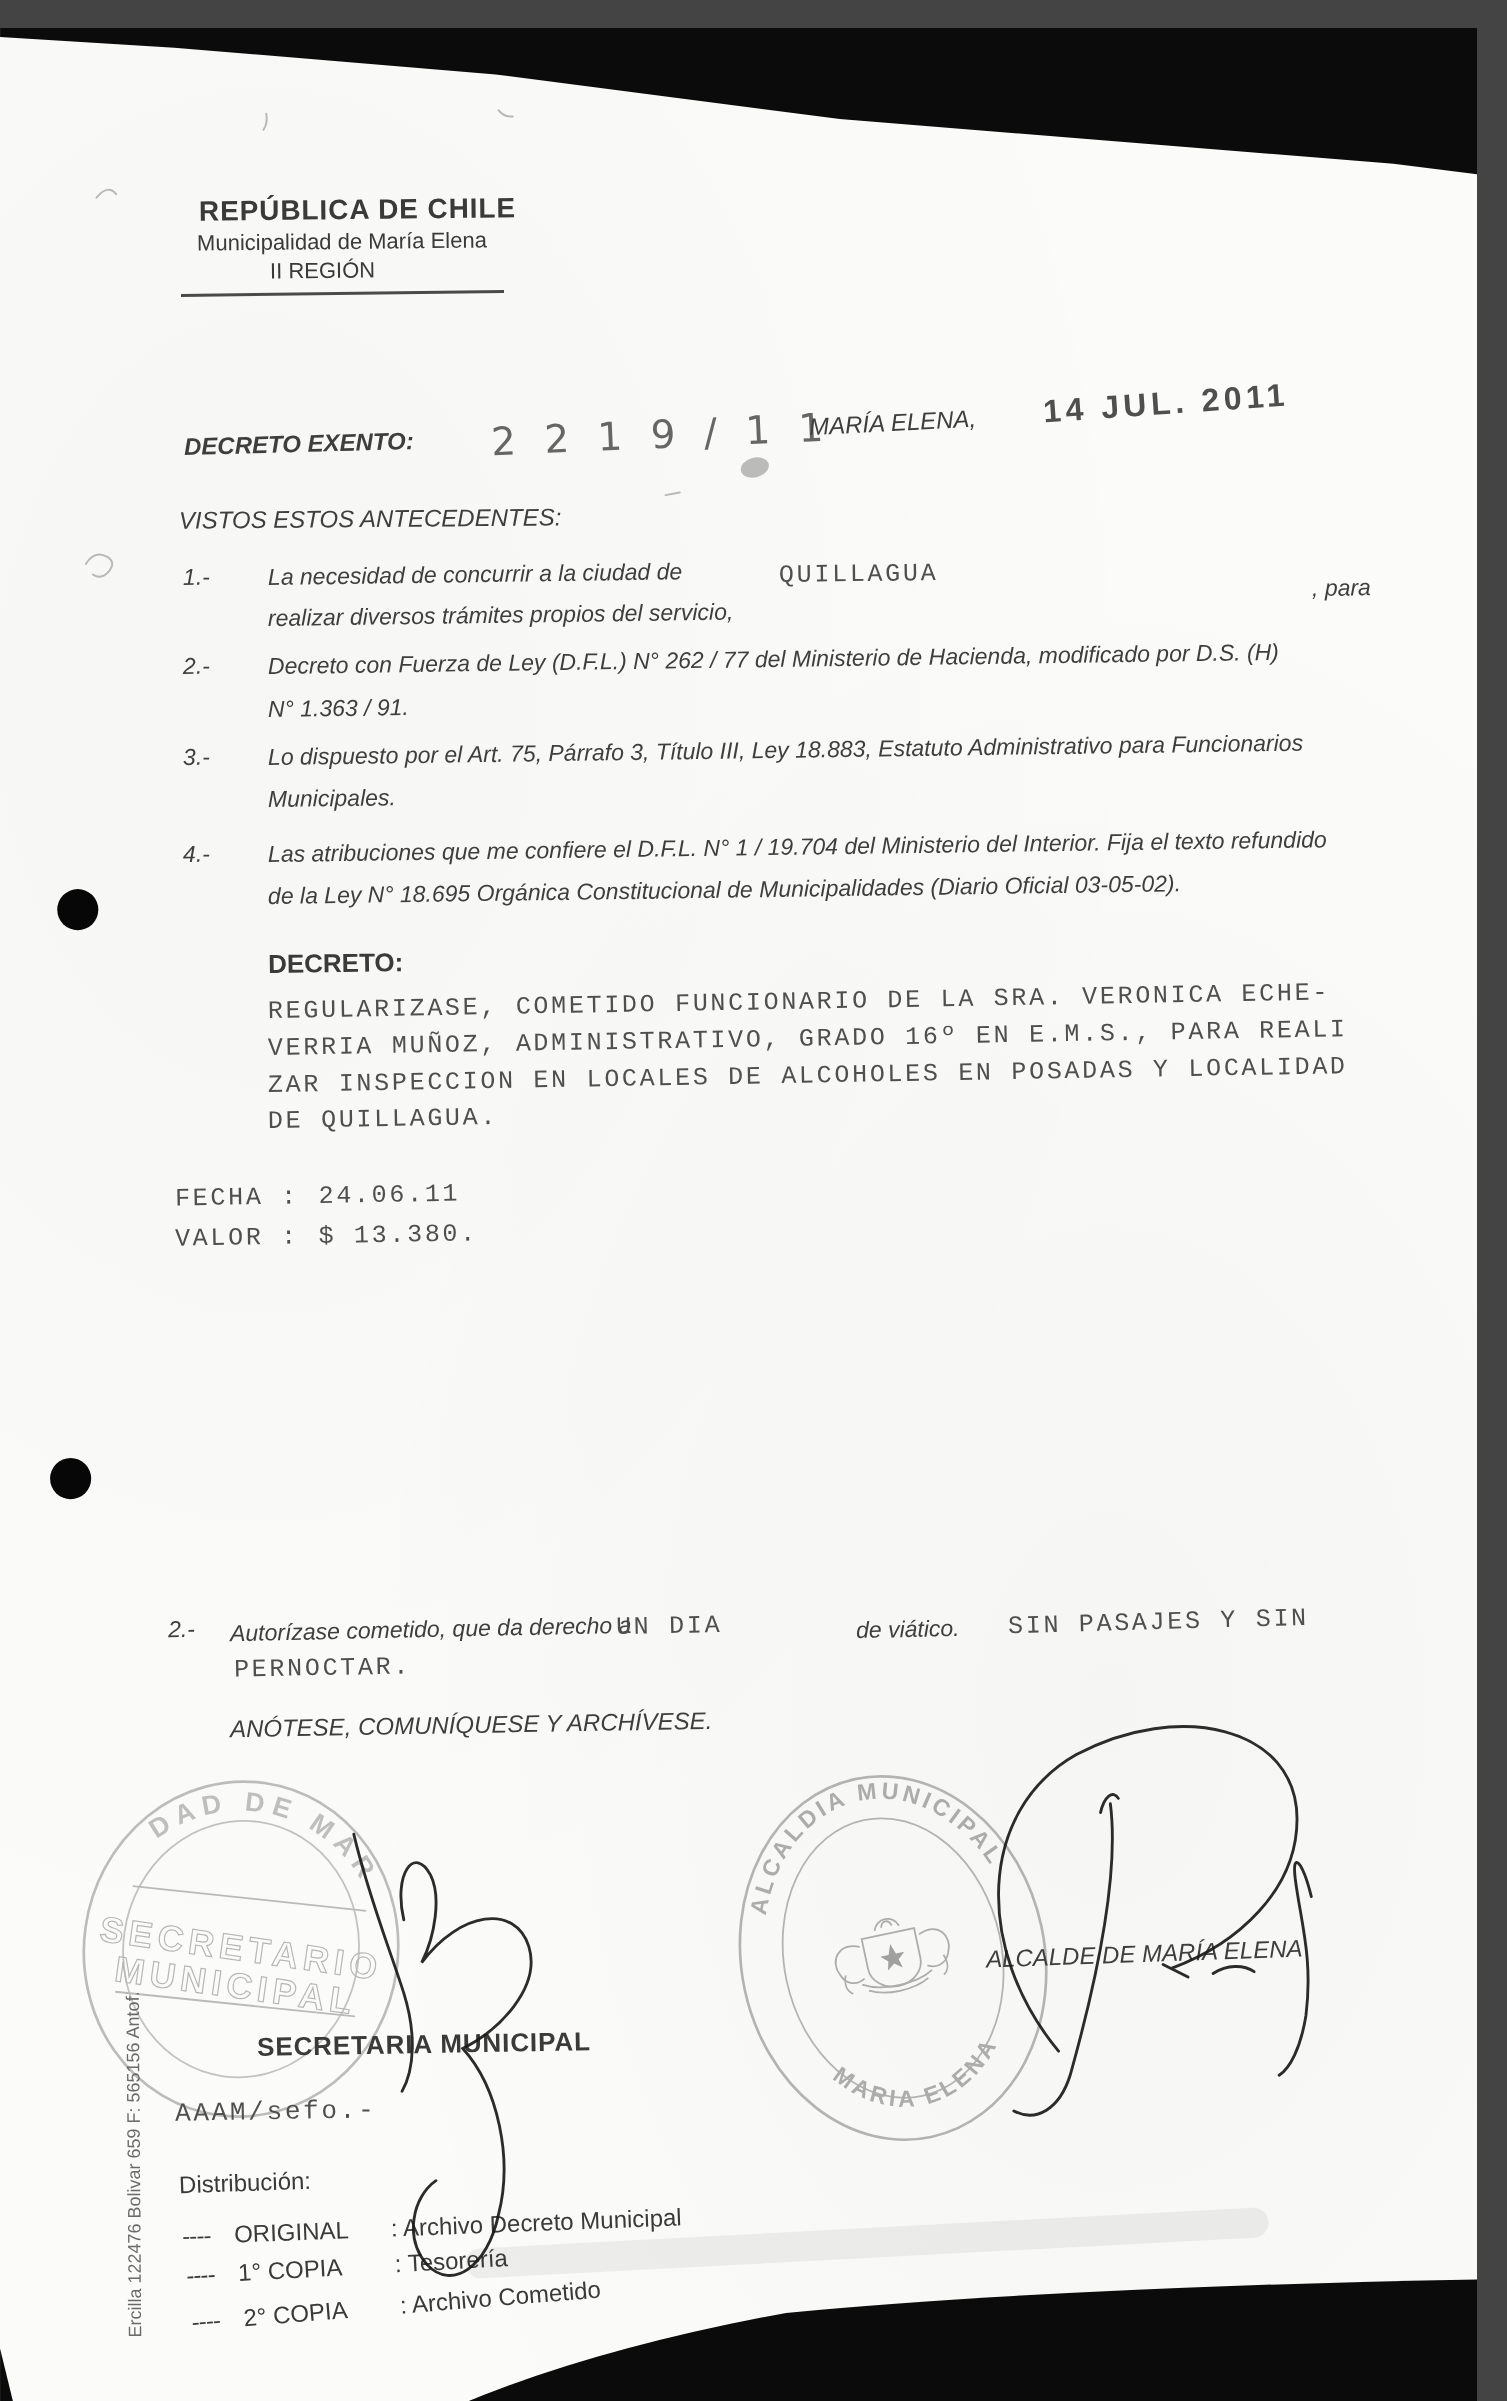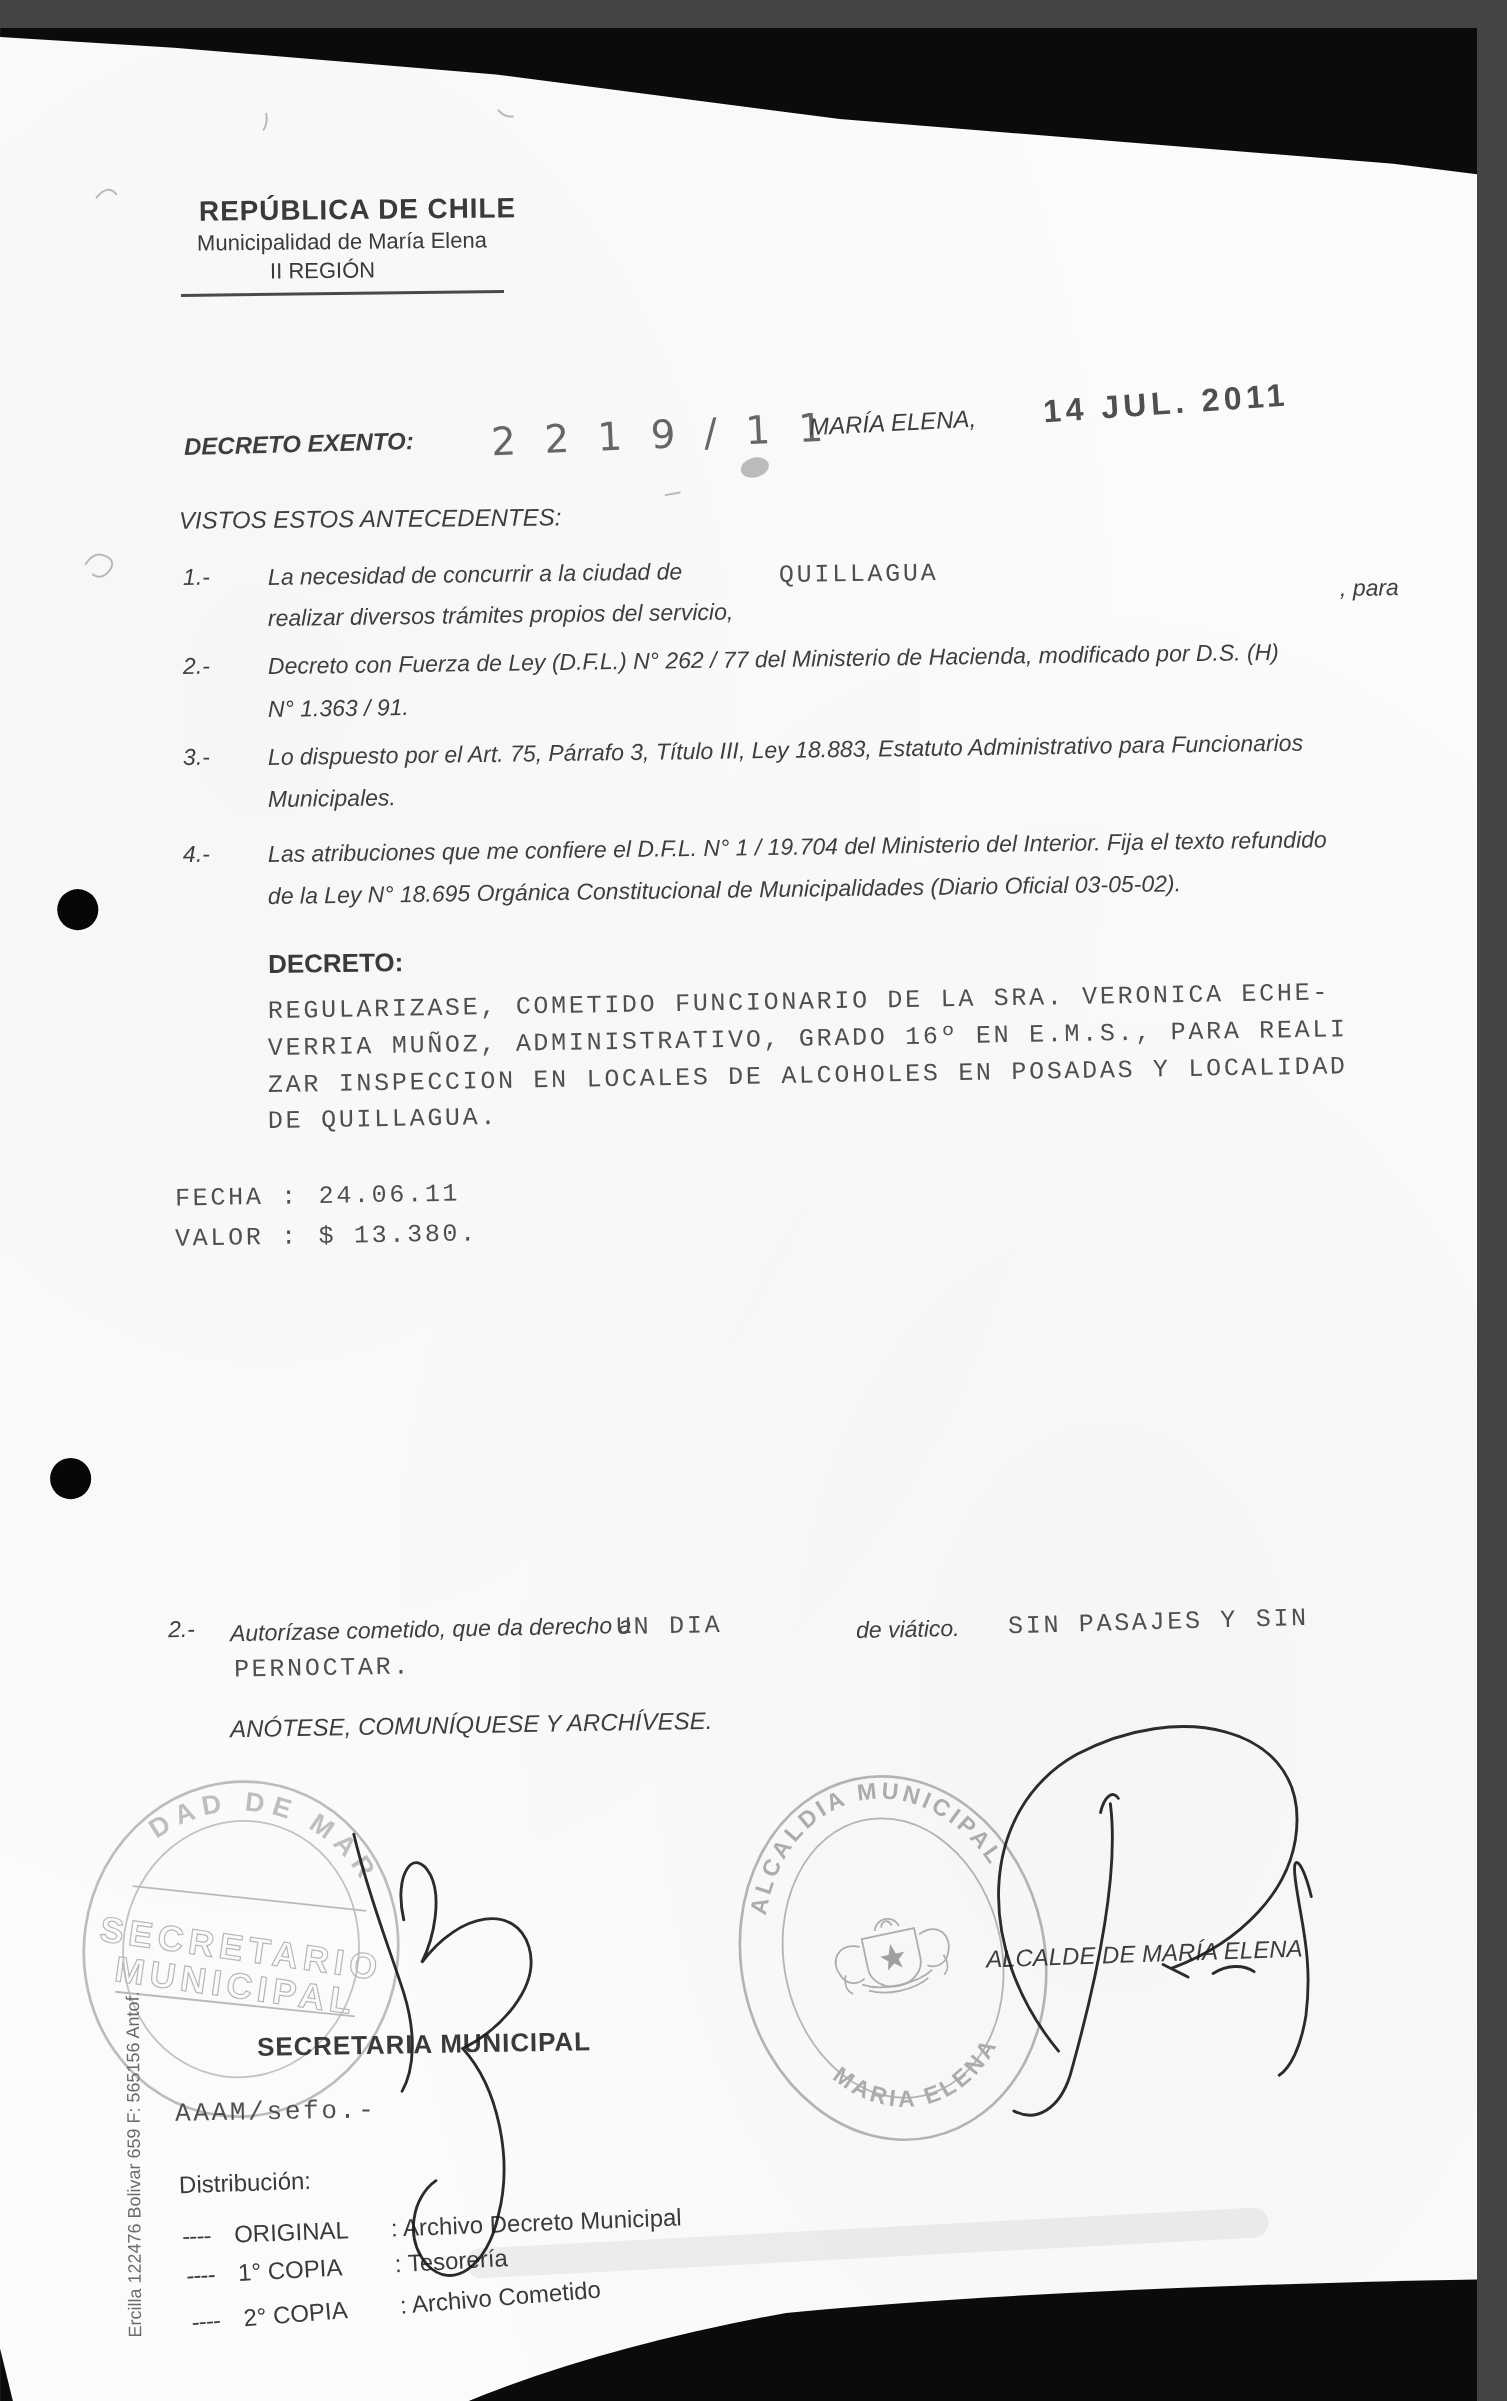--- a/index.html
+++ b/index.html
@@ -31,21 +31,21 @@
   <div class="abs it b" style="left:184px;top:402px;font-size:24px;transform:rotate(-1.5deg);">DECRETO EXENTO:</div>
   <div class="abs stampnum" style="left:491px;top:384px;font-size:39px;letter-spacing:8px;transform:rotate(-2.5deg);">2 2 1 9 / 1 1</div>
   <div class="abs it" style="left:809px;top:381px;font-size:24px;transform:rotate(-3deg);">MARÍA ELENA,</div>
   <div class="abs b" style="left:1043px;top:357px;font-size:32px;letter-spacing:4.5px;color:#4f4f4f;transform:rotate(-4deg);font-family:'Liberation Sans',sans-serif;">14 JUL. 2011</div>
 
   <div class="abs it" style="left:179px;top:477px;font-size:24px;transform:rotate(-0.5deg);">VISTOS ESTOS ANTECEDENTES:</div>
 
   <div class="abs it bl" style="left:183px;top:536px;">1.-</div>
   <div class="abs it bl" style="left:268px;top:536px;">La necesidad de concurrir a la ciudad de</div>
   <div class="abs tw" style="left:779px;top:532px;font-size:25px;letter-spacing:2.7px;transform:rotate(-0.8deg);">QUILLAGUA</div>
-  <div class="abs it bl" style="left:1340px;top:547px;">, para</div>
+  <div class="abs it bl" style="left:1312px;top:547px;">, para</div>
   <div class="abs it bl" style="left:268px;top:577px;">realizar diversos trámites propios del servicio,</div>
 
   <div class="abs it bl" style="left:183px;top:625px;">2.-</div>
   <div class="abs it bl" style="left:268px;top:625px;">Decreto con Fuerza de Ley (D.F.L.) N° 262 / 77 del Ministerio de Hacienda, modificado por D.S. (H)</div>
   <div class="abs it bl" style="left:268px;top:668px;">N° 1.363 / 91.</div>
 
   <div class="abs it bl" style="left:183px;top:716px;">3.-</div>
   <div class="abs it bl" style="left:268px;top:716px;">Lo dispuesto por el Art. 75, Párrafo 3, Título III, Ley 18.883, Estatuto Administrativo para Funcionarios</div>
   <div class="abs it bl" style="left:268px;top:758px;">Municipales.</div>
 

